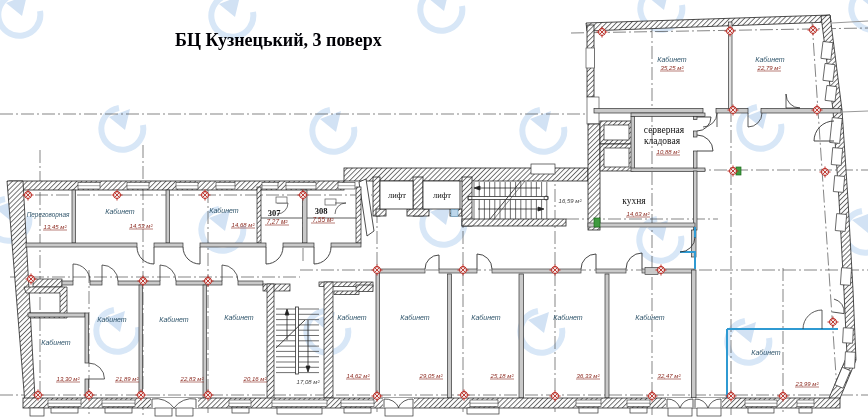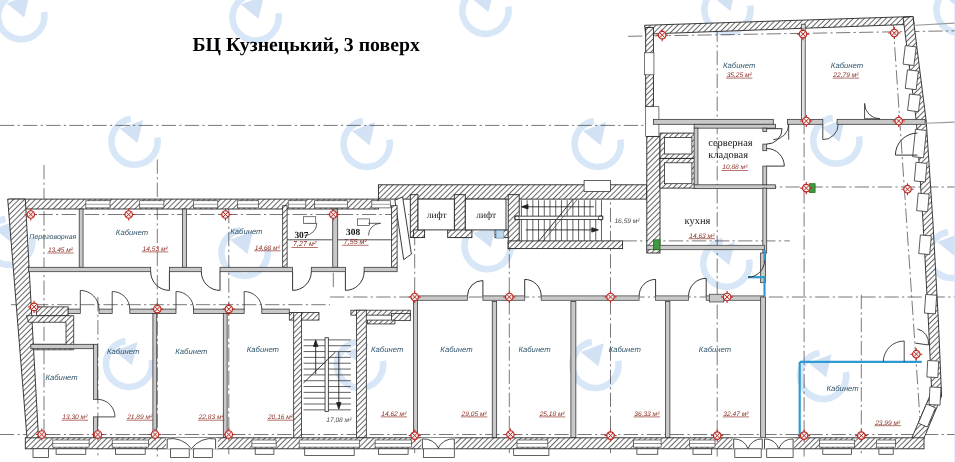--- a/index.html
+++ b/index.html
@@ -1,16 +1,16 @@
 <!DOCTYPE html>
 <html><head>
 <meta charset="utf-8">
 <style>
 html,body{margin:0;padding:0;background:#ffffff;}
-#page{width:868px;height:420px;position:relative;overflow:hidden;background:#f0abfc;}
+#page{width:868px;height:420px;position:relative;overflow:hidden;background:#c2410c;}
 text{font-family:"Liberation Sans",sans-serif;}
 .ttl{font-family:"Liberation Serif",serif;font-weight:bold;font-size:18px;fill:#000005;}
 .rm{font-style:italic;font-size:7px;fill:#31566c;}
 .rm2{font-style:italic;font-size:6.4px;fill:#31566c;}
 .ar{font-style:italic;font-size:6px;fill:#8c2a20;}
 .srf{font-family:"Liberation Serif",serif;fill:#111;}
 .gr{font-style:italic;font-size:6px;fill:#444;}
 </style>
 </head>
 <body>

